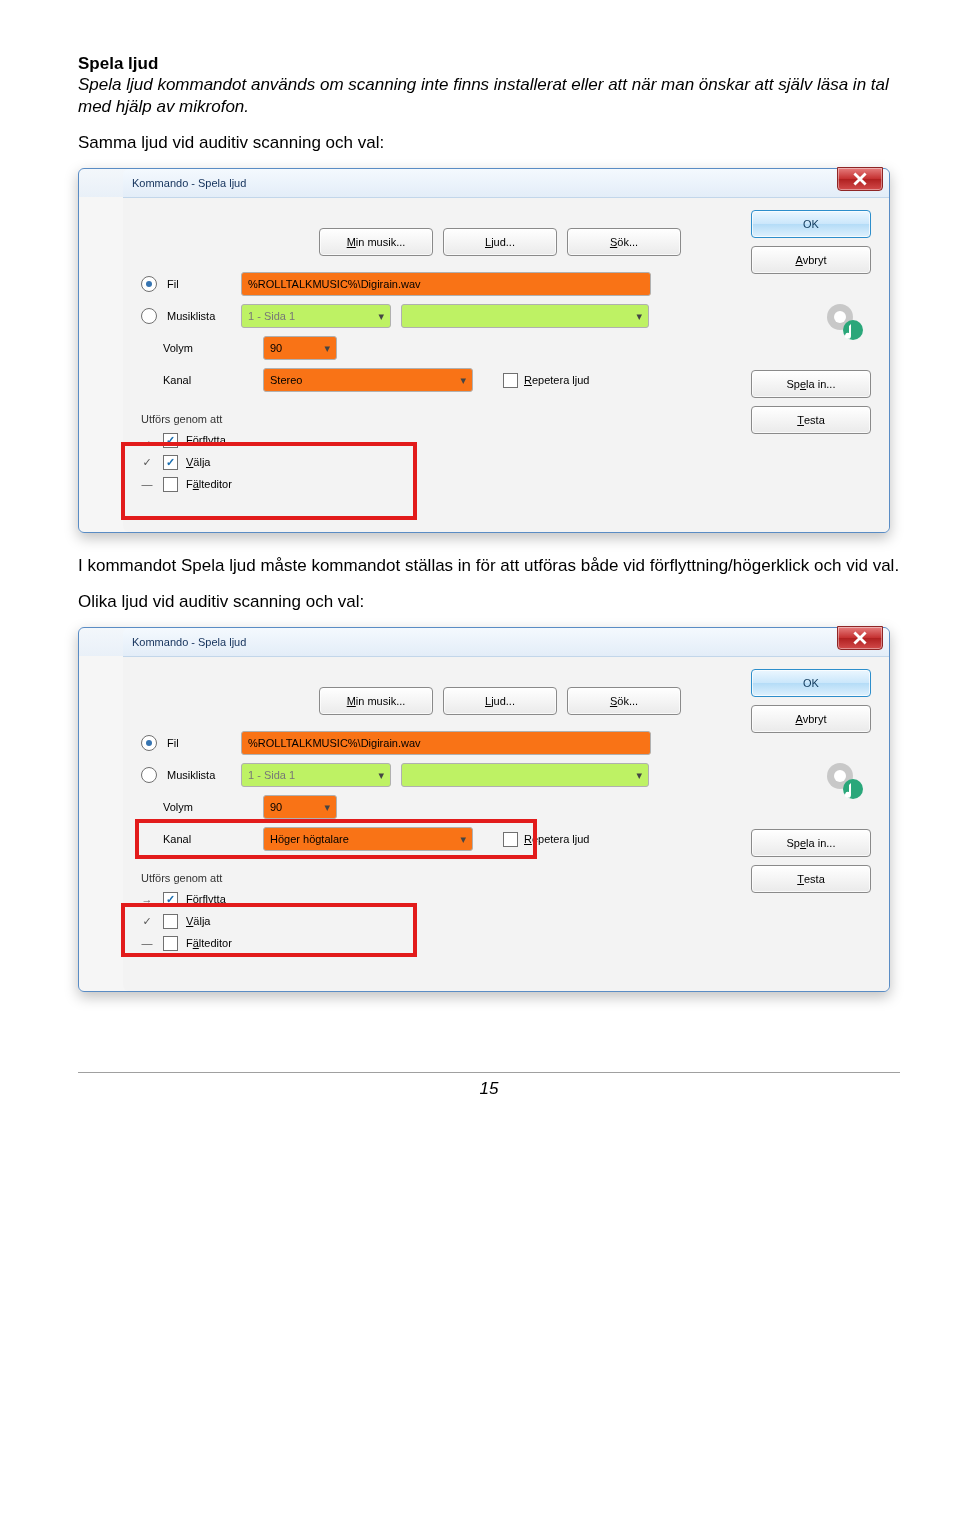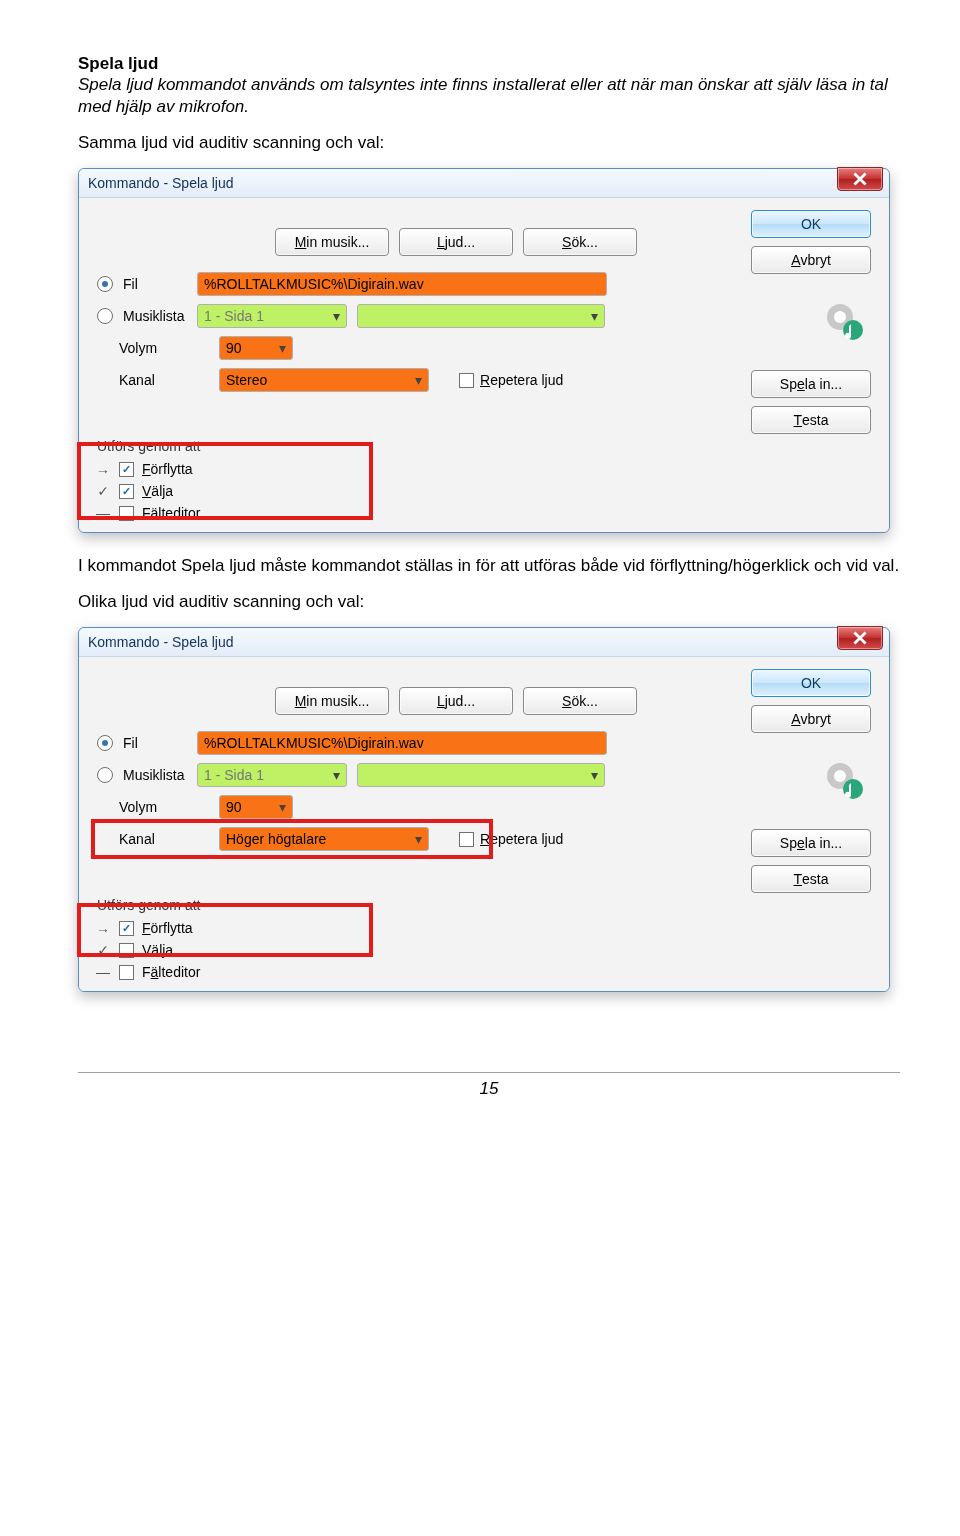--- a/index.html
+++ b/index.html
@@ -21,22 +21,23 @@
 
   
   .dialog{
     width:812px;
     border:1px solid #5a8cc4;
     border-radius:6px;
     background:linear-gradient(#f3f7fb,#e9f0f8 28px,#f6f6f6 28px,#f6f6f6);
     box-shadow:0 5px 14px rgba(0,0,0,.25);
     margin:4px 0 22px 0;
     position:relative;
-    font-size:14px;
+    font-size:11px;
     box-sizing:border-box;
+    padding-left:44px;
   }
   .titlebar{
     height:28px;
     display:flex;
     align-items:center;
     padding:0 9px;
     background:linear-gradient(#f4f9fe,#e3edf8);
     border-bottom:1px solid #c2d6ea;
     border-radius:6px 6px 0 0;
     color:#12305a;
@@ -132,21 +133,21 @@
 
   .spelaicon{
     position:absolute;
     right:24px;top:102px;
     width:42px;height:42px
   }
 
   .utfors{
     position:absolute;
     left:14px;
-    bottom:6px;
+    bottom:31px;
     width:180px;
     height:92px;
   }
   .utfors .title{margin:4px 0 4px 4px;color:#333}
   .urow{display:flex;align-items:center;gap:8px;height:22px;padding-left:2px}
   .sym{width:16px;text-align:center;color:#555}
 
   .highlight{
     position:absolute;
     border:4px solid #e21b1b;
@@ -164,21 +165,21 @@
   }
   .underline{text-decoration:underline}
 </style>
 </head>
 <body>
 
 <div class="page">
 
   <div class="heading">Spela ljud</div>
   <div class="para">
-    <span class="italic">Spela ljud kommandot används om talsyntes inte finns installerat eller att när man önskar att själv läsa in tal med hjälp av mikrofon.</span>
+    <span class="italic">Spela ljud kommandot används om scanning inte finns installerat eller att när man önskar att själv läsa in tal med hjälp av mikrofon.</span>
   </div>
   <div class="para">Samma ljud vid auditiv scanning och val:</div>
 
   <div class="dialog">
     <div class="titlebar">
       <span>Kommando - Spela ljud</span>
       <div class="closebtn">
         <svg viewBox="0 0 10 10">
             <path d="M1 1 L9 9 M9 1 L1 9" stroke="#fff" stroke-width="2"></path>
           </svg>

